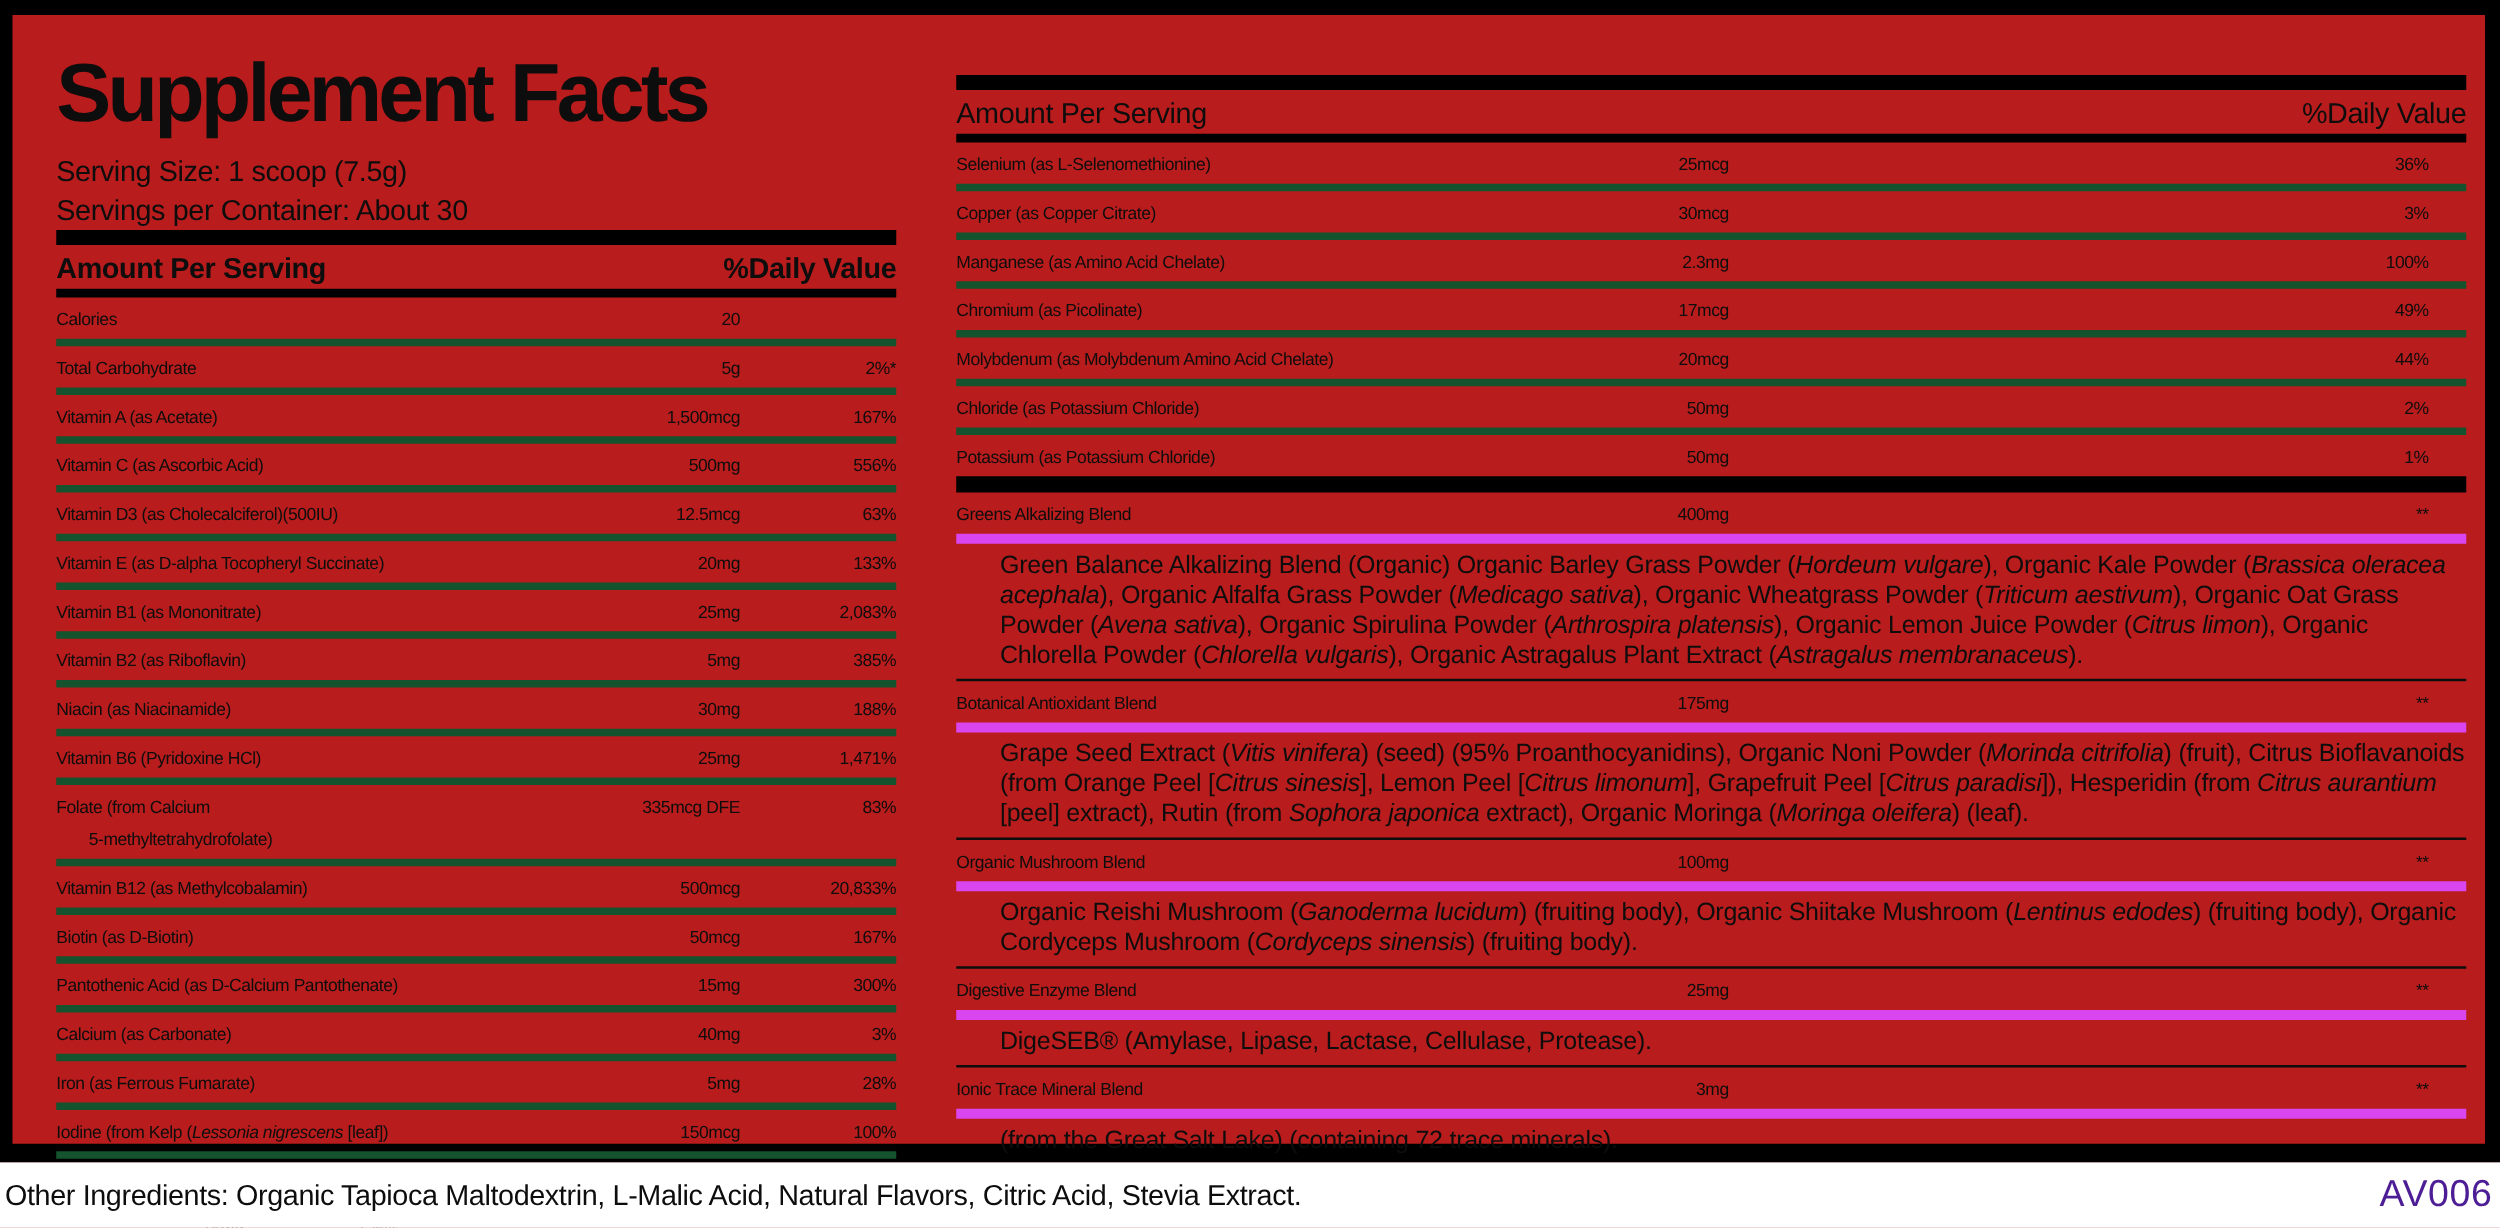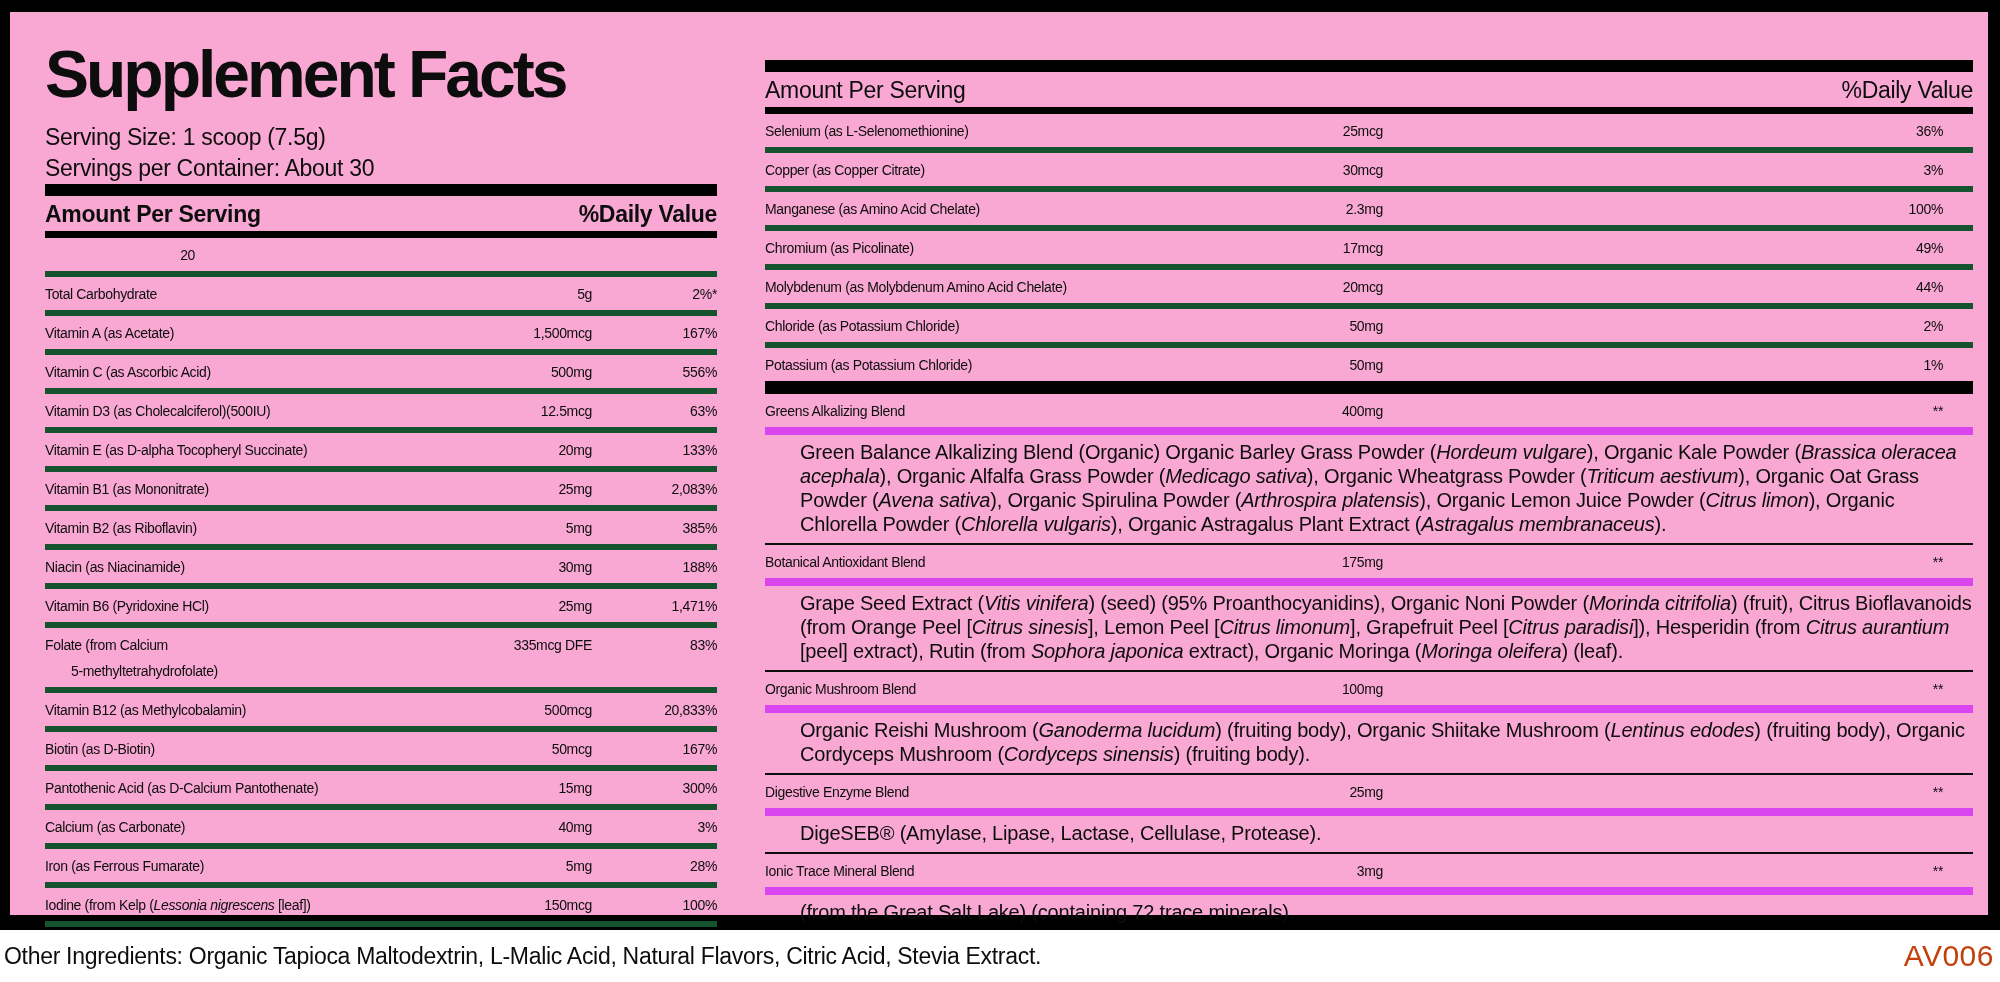--- a/index.html
+++ b/index.html
@@ -3,21 +3,21 @@
 <meta charset="utf-8">
 <style>
   html,body{margin:0;padding:0;background:#fff;}
   .sheet{
     position:relative;width:2000px;height:982px;background:#ffffff;
     color:#0d0d0d;font-family:"Liberation Sans","DejaVu Sans",sans-serif;
     overflow:hidden;
   }
   .frame{
     position:absolute;left:0;top:0;width:2000px;height:930px;
-    box-sizing:border-box;background:#f9a8d4;
+    box-sizing:border-box;background:#b91c1c;
     border-top:12px solid #000;border-left:10px solid #000;
     border-right:12px solid #000;border-bottom:15px solid #000;
   }
   .col-left{position:absolute;left:35px;top:12px;width:672px;}
   .col-right{position:absolute;left:755px;top:48px;width:1208px;}
 
   .title{
     font-size:66px;font-weight:bold;letter-spacing:-3px;line-height:76px;
     margin:12px 0 10px 0;white-space:nowrap;
   }
@@ -47,21 +47,21 @@
   .blend-desc{border-top:8px solid #d946ef;padding:5px 0 7px 35px;
     font-size:20px;letter-spacing:-0.2px;line-height:24px;}
   .footnotes{padding-top:7px;}
   .fn{font-size:22px;letter-spacing:-0.3px;line-height:29px;}
 
   .footer{
     position:absolute;left:0;top:930px;width:2000px;height:52px;
     display:flex;justify-content:space-between;align-items:center;background:#fff;
   }
   .other-ing{font-size:23px;letter-spacing:-0.3px;padding-left:4px;}
-  .prod-code{font-size:30px;color:#c2410c;padding-right:6px;letter-spacing:0.5px;text-align:right;}
+  .prod-code{font-size:30px;color:#4c1d95;padding-right:6px;letter-spacing:0.5px;text-align:right;}
 </style>
 </head>
 <body>
 
 <div class="sheet">
   <div class="frame">
 
     <div class="col-left">
       <div class="title">Supplement Facts</div>
       <div class="serving-block">
@@ -71,20 +71,21 @@
 
       <div class="bar-thick"></div>
       <div class="hdr-row hdr-bold">
         <span>Amount Per Serving</span>
         <span>%Daily Value</span>
       </div>
       <div class="bar-mid"></div>
 
       <div class="rows" id="left-rows">
   <div class="row">
+    <span class="cell-label"><span class="l1">Calories</span></span>
     <span class="cell-amt">20</span>
     <span class="cell-dv"></span>
   </div>
 
   <div class="row">
     <span class="cell-label"><span class="l1">Total Carbohydrate</span></span>
     <span class="cell-amt">5g</span>
     <span class="cell-dv">2%*</span>
   </div>
 

